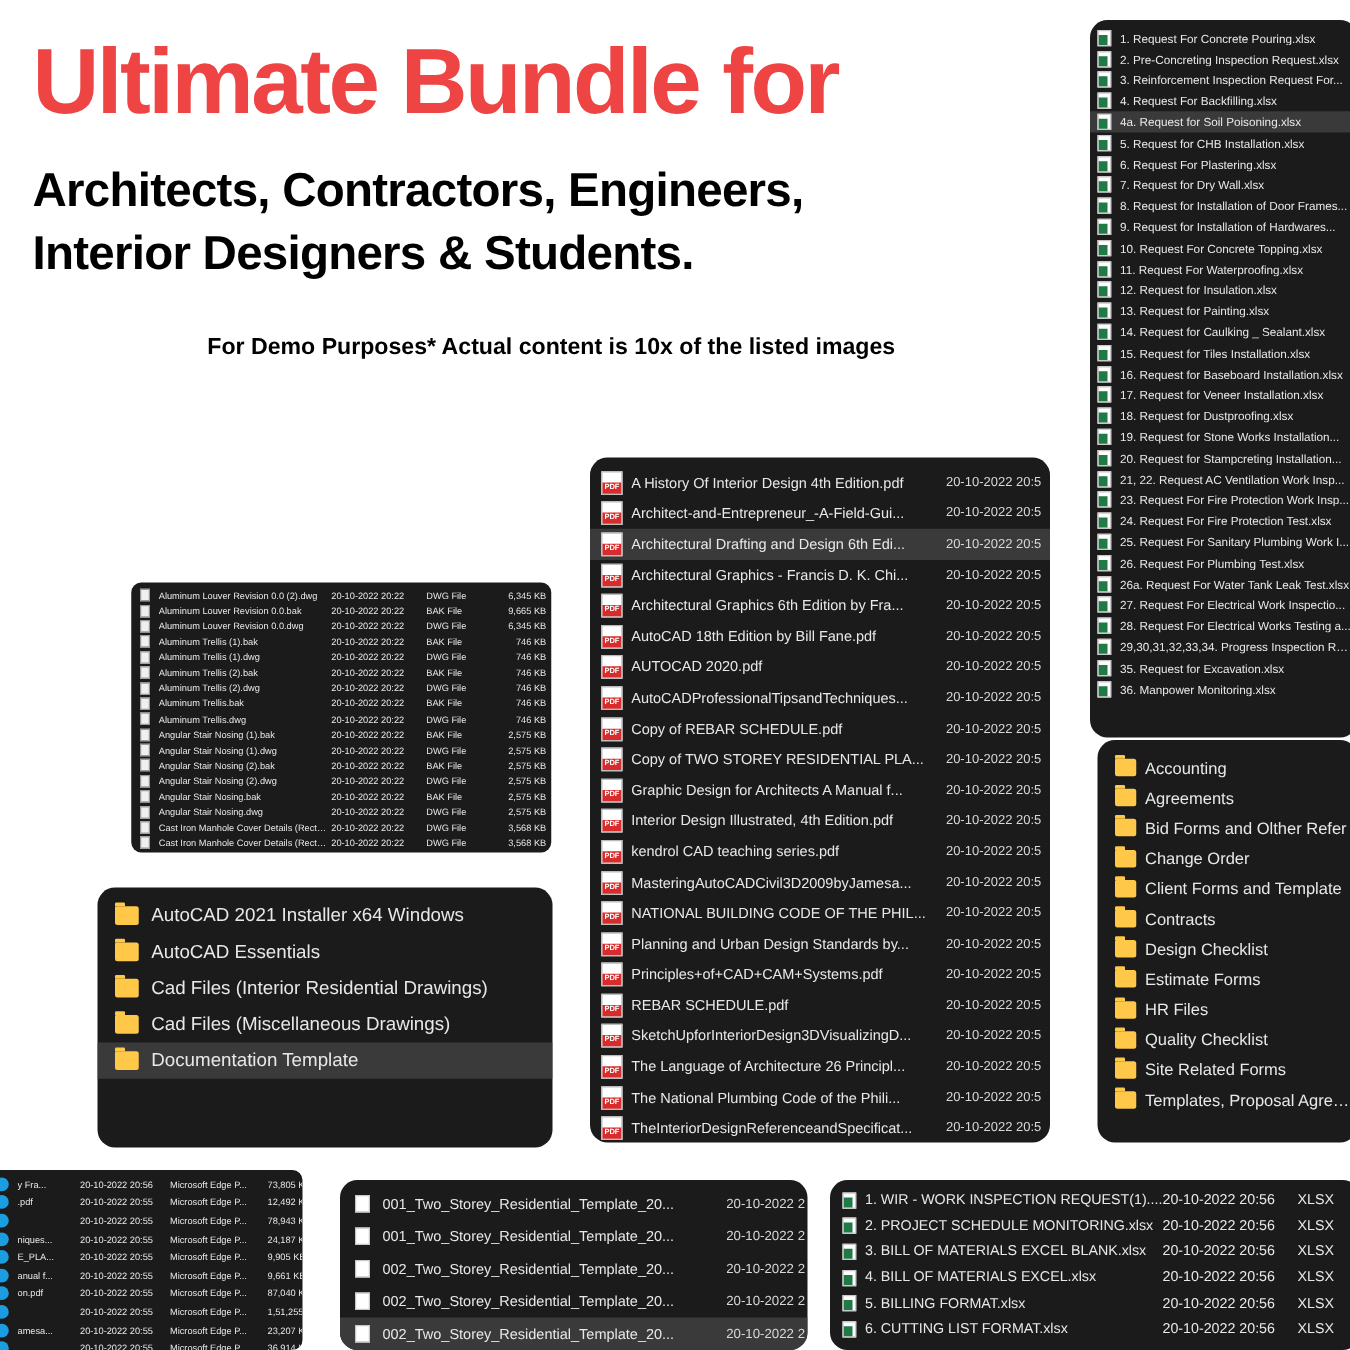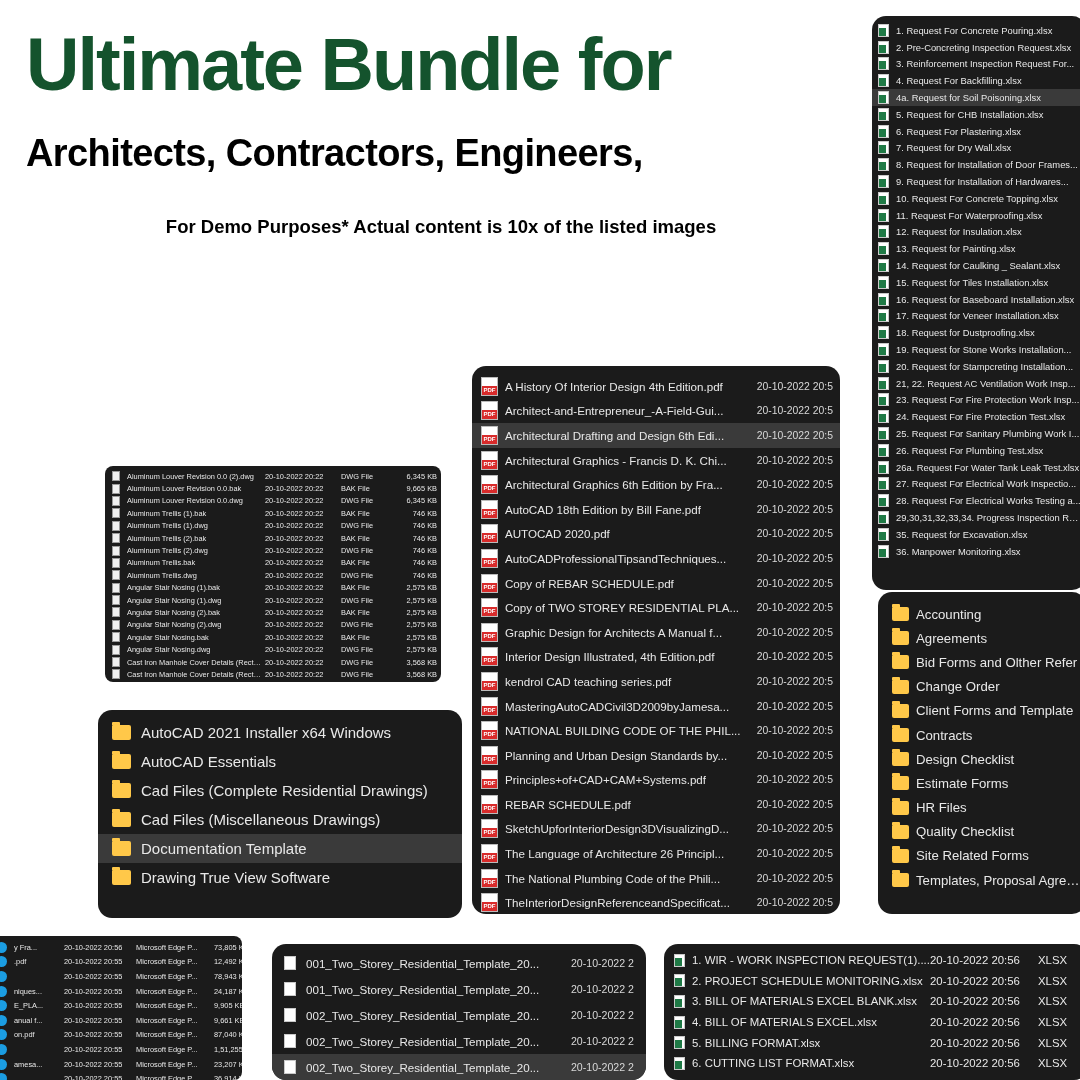--- a/index.html
+++ b/index.html
@@ -16,21 +16,21 @@
   .headline {
     position: absolute;
     left: 26px; top: 28px; width: 830px;
   }
   .headline h1 {
     margin: 0;
     font-size: 74px;
     line-height: 1.0;
     font-weight: bold;
     letter-spacing: -2px;
-    color: #14532d;
+    color: #ef4444;
   }
   .headline h2 {
     margin: 26px 0 0 0;
     font-size: 38px;
     line-height: 1.32;
     font-weight: bold;
     letter-spacing: -0.6px;
     color: #000;
     text-align: left;
   }
@@ -145,21 +145,20 @@
   #panel-dwg .c-name { flex: 0 0 138px; overflow: hidden; text-overflow: ellipsis; }
   #panel-dwg .c-date { flex: 0 0 76px; }
   #panel-dwg .c-type { flex: 0 0 56px; }
   #panel-dwg .c-size { flex: 1 1 auto; text-align: right; }
 
   
   #panel-cad {
     left: 78px; top: 710px; width: 364px; height: 208px;
     padding: 8px 0 0 0;
     font-size: 15px;
-    margin-left: 20px;
   }
   #panel-cad .row { height: 29px; padding: 0 6px 0 14px; }
   #panel-cad .ico-folder { width: 19px; height: 15px; margin-right: 10px; }
 
   
   #panel-edge {
     left: -10px; top: 936px; width: 252px; height: 144px;
     border-radius: 8px;
     padding: 4px 0 0 0;
     font-size: 7.4px;
@@ -169,21 +168,21 @@
   #panel-edge .c-date { flex: 0 0 72px; }
   #panel-edge .c-type { flex: 0 0 78px; }
   #panel-edge .c-size { flex: 1 1 auto; text-align: right; }
 
   
   #panel-templates {
     left: 272px; top: 944px; width: 374px; height: 136px;
     padding: 6px 0 0 0;
     font-size: 11.6px;
   }
-  #panel-templates .row { height: 26px; padding: 0 12px 0 12px; }
+  #panel-templates .row { height: 26px; padding: 0 2px 0 12px; }
   #panel-templates .ico-doc { width: 12px; height: 14px; margin-right: 10px; }
   #panel-templates .cellmeta { font-size: 10.6px; }
 
   
   #panel-wir {
     left: 664px; top: 944px; width: 424px; height: 136px;
     padding: 6px 0 0 0;
     font-size: 11.4px;
   }
   #panel-wir .row { height: 20.6px; padding: 0 6px 0 10px; }
@@ -193,20 +192,21 @@
 </style>
 </head>
 <body>
 
 <div id="root">
 
   <div class="headline">
     <h1>Ultimate Bundle for</h1>
     <h2>
       <span>Architects, Contractors, Engineers,</span><br>
+      <span>Interior Designers &amp; Students.</span>
     </h2>
     <p class="demo-note">For Demo Purposes* Actual content is 10x of the listed images</p>
   </div>
 
   <div class="panel" id="panel-requests">
       <div class="row">
         <span class="ico ico-xls"></span>
         <span class="cellname">1. Request For Concrete Pouring.xlsx</span>
       </div>
       <div class="row">
@@ -625,33 +625,29 @@
       <div class="row">
         <span class="ico ico-folder"></span>
         <span class="cellname">AutoCAD 2021 Installer x64 Windows</span>
       </div>
       <div class="row">
         <span class="ico ico-folder"></span>
         <span class="cellname">AutoCAD Essentials</span>
       </div>
       <div class="row">
         <span class="ico ico-folder"></span>
-        <span class="cellname">Cad Files (Complete Residential Drawings)</span>
+        <span class="cellname">Cad Files (Interior Residential Drawings)</span>
       </div>
       <div class="row">
         <span class="ico ico-folder"></span>
         <span class="cellname">Cad Files (Miscellaneous Drawings)</span>
       </div>
       <div class="row sel">
         <span class="ico ico-folder"></span>
         <span class="cellname">Documentation Template</span>
-      </div>
-      <div class="row">
-        <span class="ico ico-folder"></span>
-        <span class="cellname">Drawing True View Software</span>
       </div>
     </div>
 
   <div class="panel" id="panel-edge">
       <div class="row">
         <span class="ico ico-edge"></span>
         <span class="c-name">y Fra...</span>
         <span class="c-date">20-10-2022 20:56</span>
         <span class="c-type">Microsoft Edge P...</span>
         <span class="c-size">73,805 KB</span>

